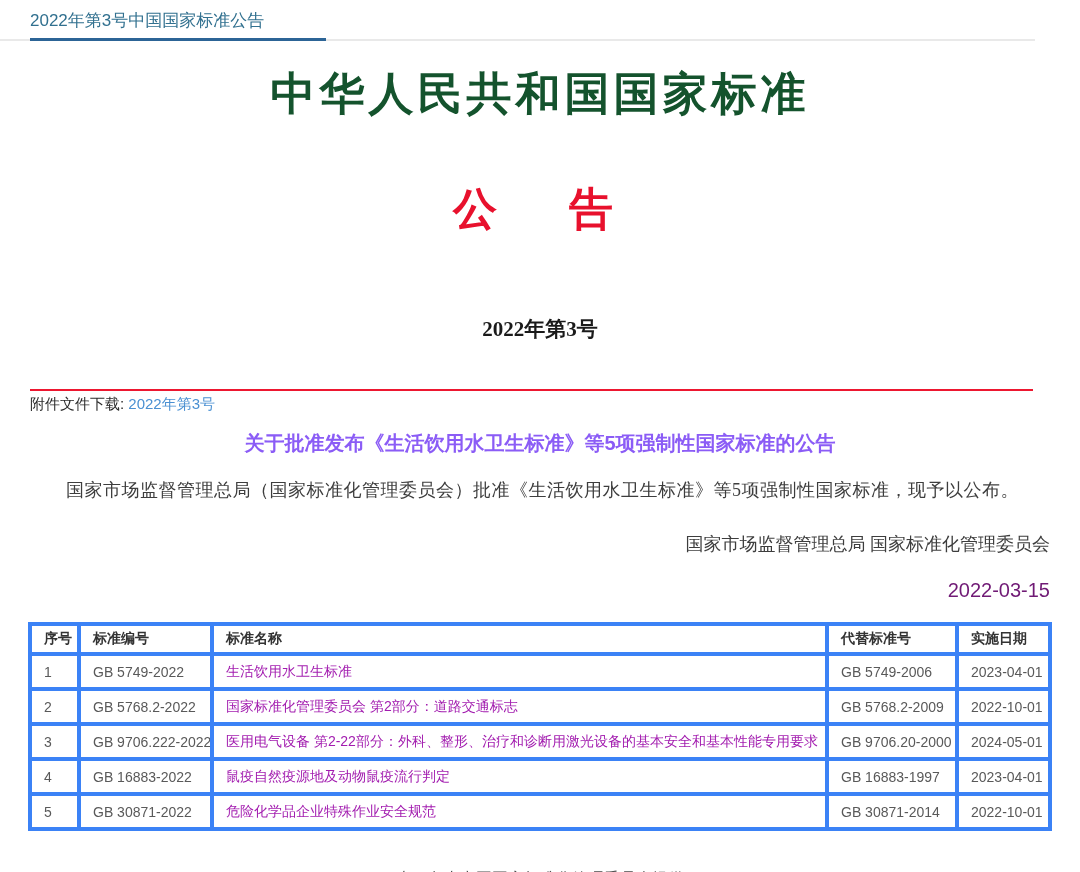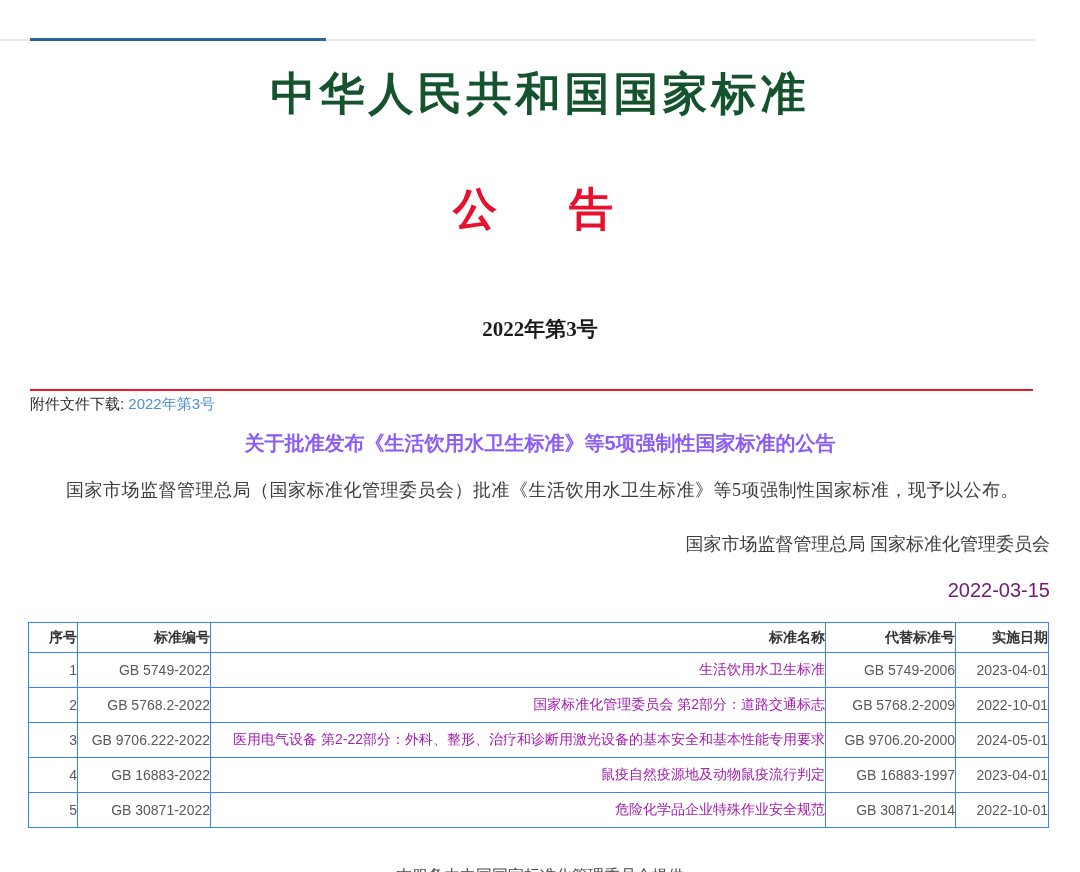--- a/index.html
+++ b/index.html
@@ -60,34 +60,35 @@
     font-size:18px; color:#3d3d3d;
   }
   .pub-date { margin:23px 30px 0 0; text-align:right; font-size:20px; color:#701a75; }
 
   
   table.standards {
     margin:20px 0 0 28px; width:1020px;
     border-collapse:collapse; table-layout:fixed;
   }
   table.standards th, table.standards td {
-    border:1px solid #3b82f6; text-align:right;
+    border:4px solid #3b82f6; text-align:left;
     padding:0 0 0 12px; font-size:14px; overflow:hidden; white-space:nowrap;
   }
   table.standards th { height:30px; color:#333; font-weight:bold; }
   table.standards td { height:35px; color:#595959; font-weight:normal; }
   table.standards a.link { color:#a21caf; text-decoration:none; cursor:pointer; }
 
   
   .footer-note { margin-top:38px; text-align:center; font-size:16px; color:#4a4a4a; }
 </style>
 </head>
 <body>
 
 <div class="tabbar">
+  <span class="tab-label">2022年第3号中国国家标准公告</span>
   <div class="baseline"></div>
   <div class="active-underline"></div>
 </div>
 
 <div class="masthead-title">中华人民共和国国家标准</div>
 <div class="masthead-subtitle">公　告</div>
 <div class="issue-number">2022年第3号</div>
 
 <div class="red-rule"></div>
 <div class="attachment-row">

